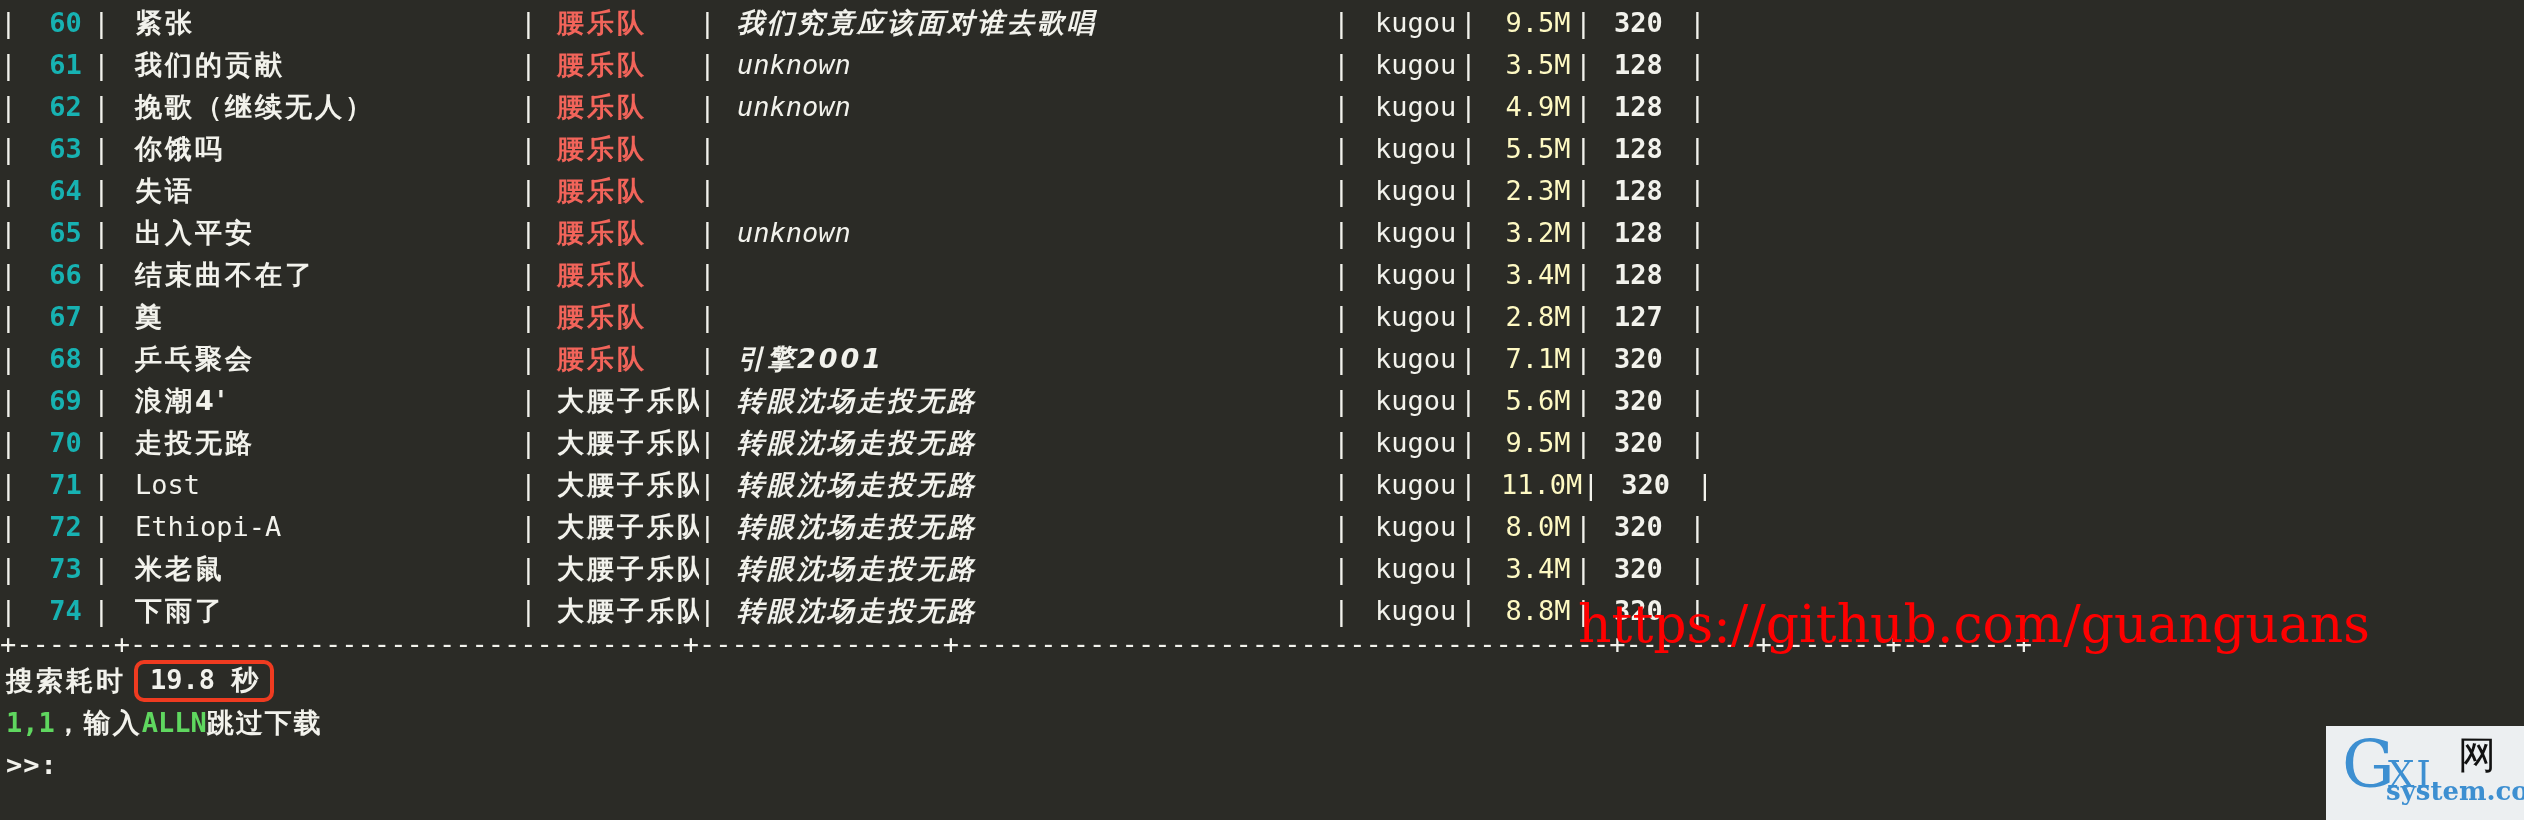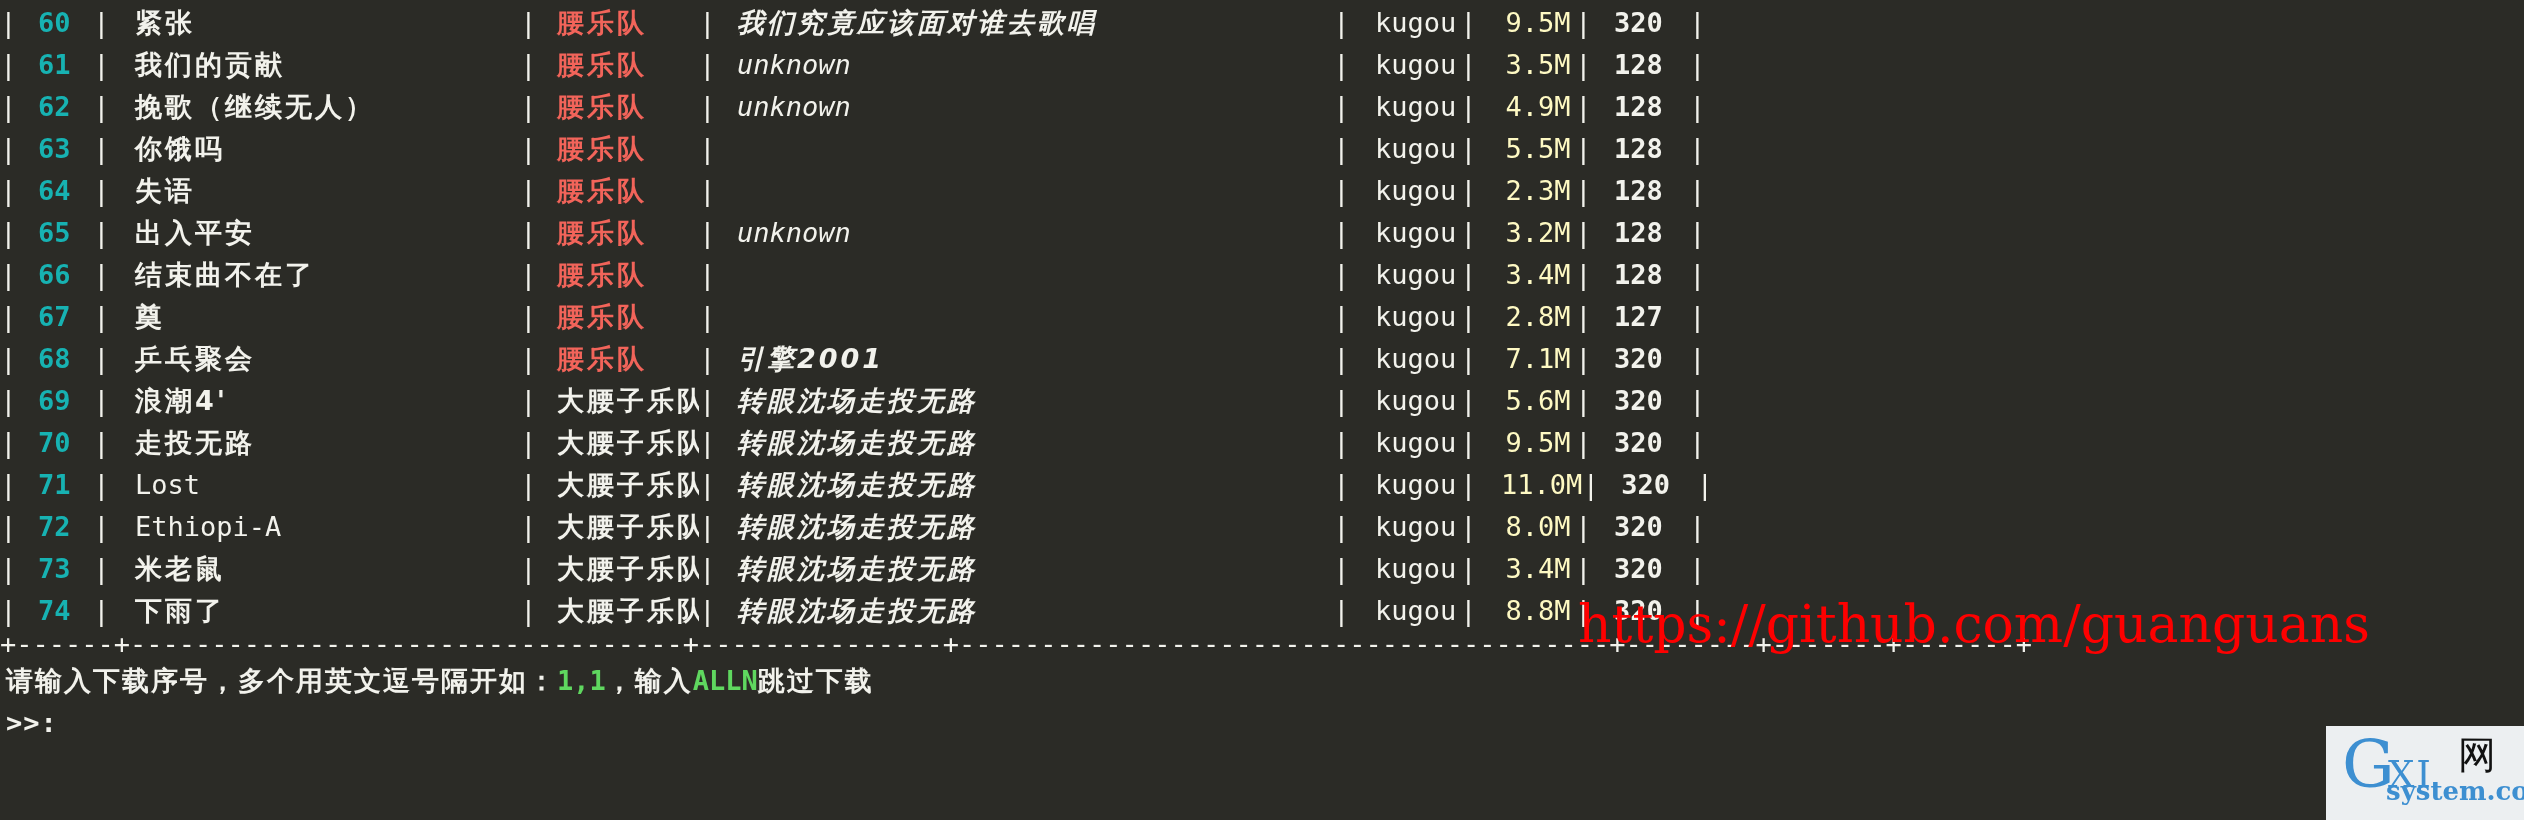--- a/index.html
+++ b/index.html
@@ -35,21 +35,21 @@
   .bar {
     color: #f2f2ec;
     width: 17px;
     flex: 0 0 17px;
     text-align: center;
     font-size: 27px;
   }
   .c-idx {
     flex: 0 0 76px;
     color: #17b2b2;
-    text-align: left;
+    text-align: center;
     padding-left: 21px;
     box-sizing: border-box;
     font-weight: bold;
   }
   .c-title {
     flex: 0 0 410px;
     color: #f2f2ec;
     padding-left: 25px;
     box-sizing: border-box;
     overflow: hidden;
@@ -238,22 +238,26 @@
       <div class="row"><span class="bar">|</span><span class="c-idx">70</span><span class="bar">|</span><span class="c-title cjk">走投无路</span><span class="bar">|</span><span class="c-artist norm cjk">大腰子乐队</span><span class="bar">|</span><span class="c-album cjk">转眼沈场走投无路</span><span class="bar">|</span><span class="c-source">kugou</span><span class="bar">|</span><span class="c-size">9.5M</span><span class="bar">|</span><span class="c-rate">320</span><span class="bar">|</span></div>
       <div class="row"><span class="bar">|</span><span class="c-idx">71</span><span class="bar">|</span><span class="c-title">Lost</span><span class="bar">|</span><span class="c-artist norm cjk">大腰子乐队</span><span class="bar">|</span><span class="c-album cjk">转眼沈场走投无路</span><span class="bar">|</span><span class="c-source">kugou</span><span class="bar">|</span><span class="c-size">11.0M</span><span class="bar">|</span><span class="c-rate">320</span><span class="bar">|</span></div>
       <div class="row"><span class="bar">|</span><span class="c-idx">72</span><span class="bar">|</span><span class="c-title">Ethiopi-A</span><span class="bar">|</span><span class="c-artist norm cjk">大腰子乐队</span><span class="bar">|</span><span class="c-album cjk">转眼沈场走投无路</span><span class="bar">|</span><span class="c-source">kugou</span><span class="bar">|</span><span class="c-size">8.0M</span><span class="bar">|</span><span class="c-rate">320</span><span class="bar">|</span></div>
       <div class="row"><span class="bar">|</span><span class="c-idx">73</span><span class="bar">|</span><span class="c-title cjk">米老鼠</span><span class="bar">|</span><span class="c-artist norm cjk">大腰子乐队</span><span class="bar">|</span><span class="c-album cjk">转眼沈场走投无路</span><span class="bar">|</span><span class="c-source">kugou</span><span class="bar">|</span><span class="c-size">3.4M</span><span class="bar">|</span><span class="c-rate">320</span><span class="bar">|</span></div>
       <div class="row"><span class="bar">|</span><span class="c-idx">74</span><span class="bar">|</span><span class="c-title cjk">下雨了</span><span class="bar">|</span><span class="c-artist norm cjk">大腰子乐队</span><span class="bar">|</span><span class="c-album cjk">转眼沈场走投无路</span><span class="bar">|</span><span class="c-source">kugou</span><span class="bar">|</span><span class="c-size">8.8M</span><span class="bar">|</span><span class="c-rate">320</span><span class="bar">|</span></div>
     </div>
 
   <div id="rule">+------+----------------------------------+---------------+----------------------------------------+--------+-------+-------+</div>
 
   <div id="footer">
+    <div class="fline">
+      <span class="elapsed-label">搜索耗时</span>
+      <span class="elapsed-box"><span>19.8</span>&nbsp;<span class="elapsed-unit">秒</span></span>
+    </div>
     <div class="fline hint">
-      <span>请输入下载序号，多个用英文逗号隔开如：</span><span class="kw">1,1</span><span>，输入</span><span class="kw">ALL</span><span class="kw">N</span><span>跳过下载</span>
+      <span class="kw">1,1</span><span>，输入</span><span class="kw">ALL</span><span class="kw">N</span><span>跳过下载</span>
     </div>
     <div class="fline">
       <span class="prompt">&gt;&gt;:</span>
     </div>
   </div>
 
   <div id="wm-url">https://github.com/guanguans</div>
 
   <div id="wm-logo">
     <div class="lg">

